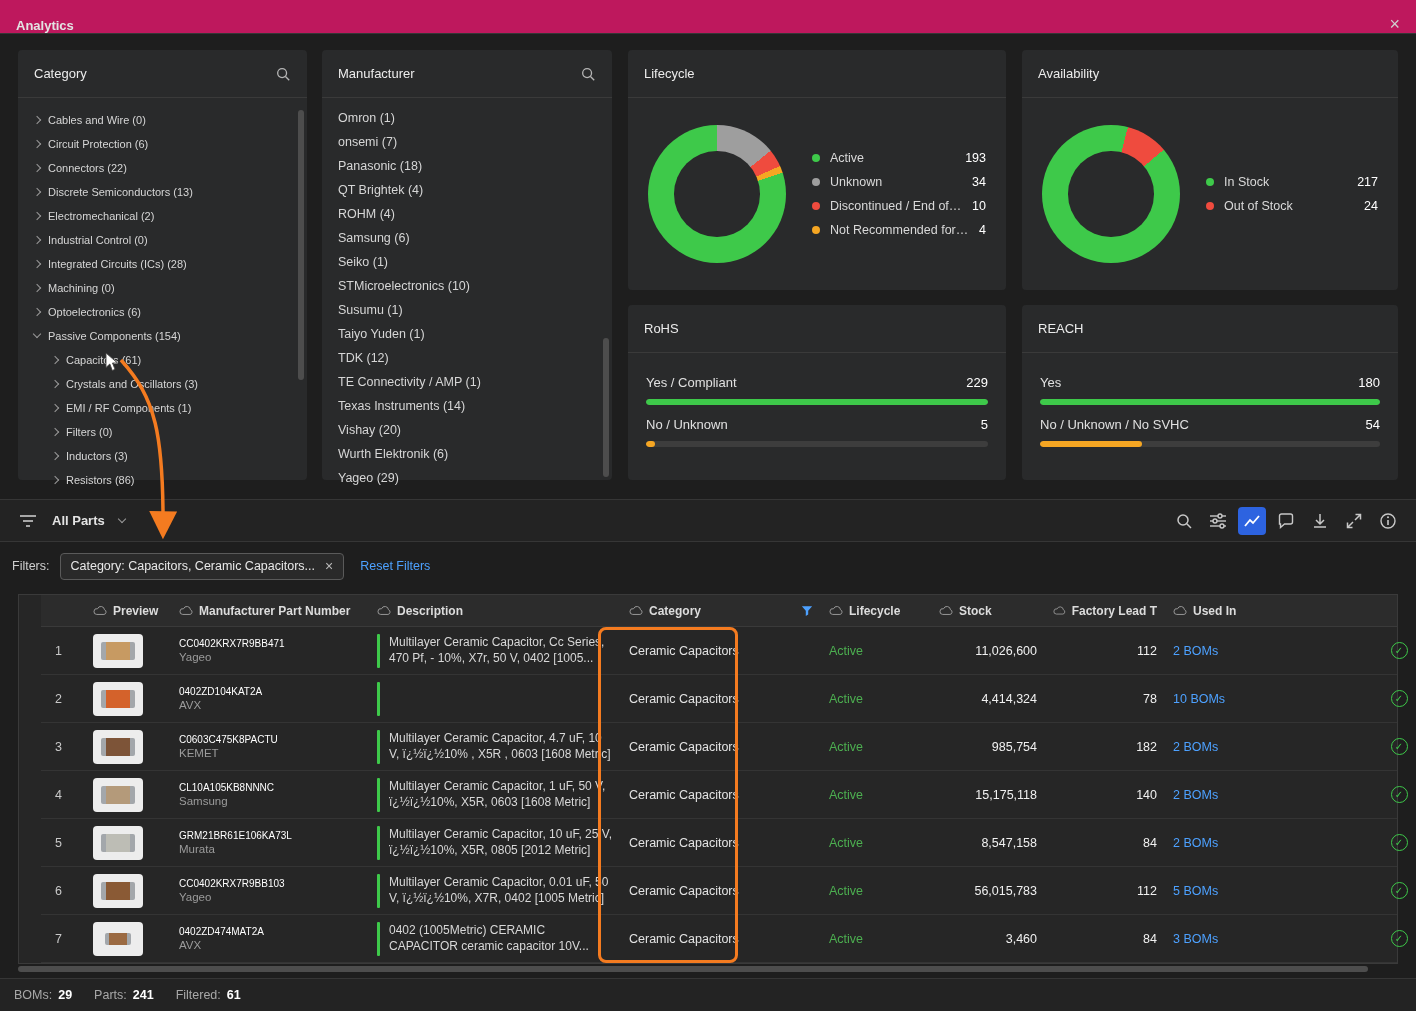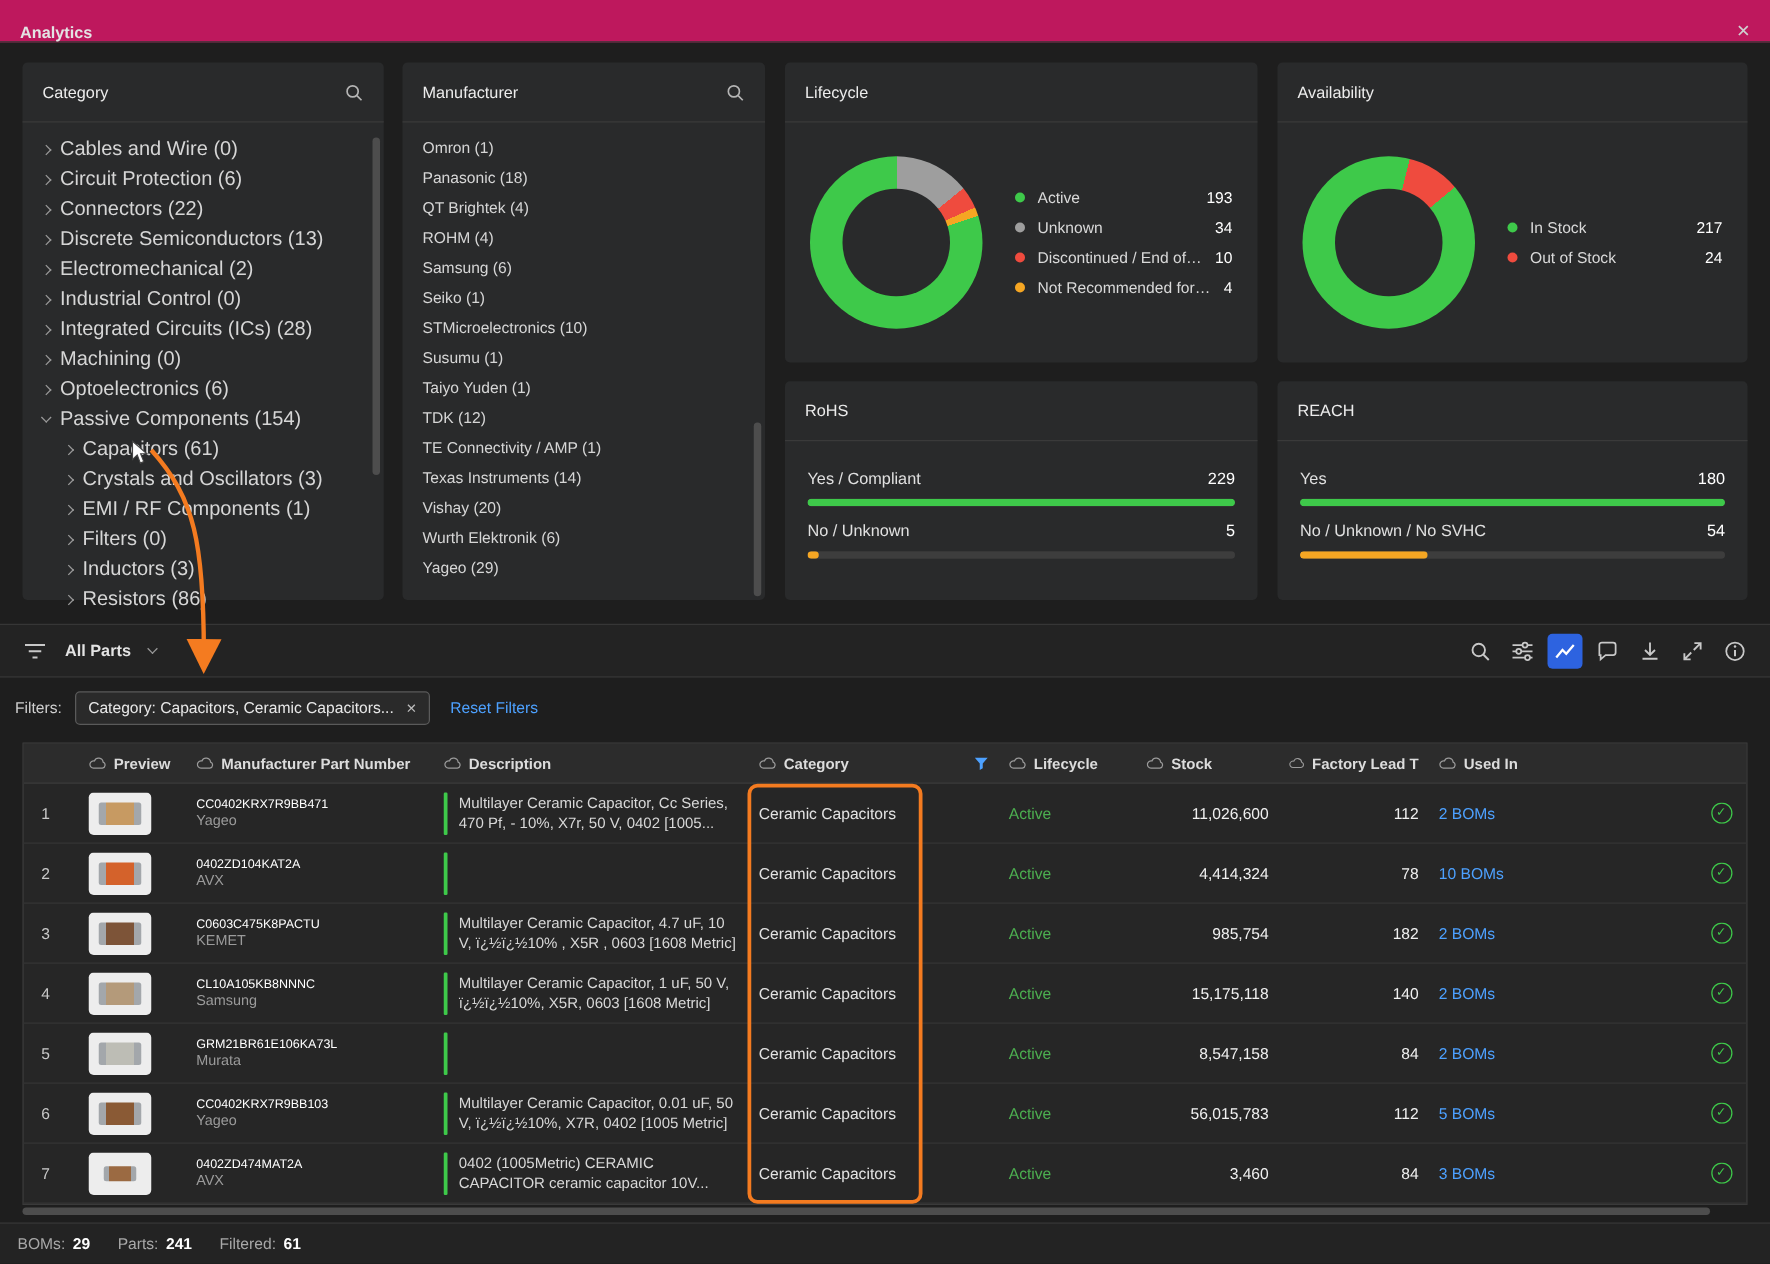--- a/index.html
+++ b/index.html
@@ -8,21 +8,21 @@
 
   .titlebar { position:absolute; left:0; top:0; width:100%; height:34px; background:#be185d; border-bottom:1px solid #363636; display:flex; align-items:flex-end; padding:0 16px; z-index:2; }
   .titlebar .t { font-size:13px; font-weight:700; }
   .titlebar .close { margin-left:auto; font-size:18px; color:#cfcfcf; cursor:pointer; line-height:1; }
 
   .card { position:absolute; background:#292a2b; border-radius:4px; }
   .card-h { height:48px; display:flex; align-items:center; padding:0 16px; border-bottom:1px solid #3a3a3a; font-size:13px; color:#ececec; font-weight:400; }
   .card-h .sp { margin-left:auto; }
 
   .tree { padding:10px 0 0 12px; }
-  .tree-item { height:24px; display:flex; align-items:center; font-size:16px; color:#d6d6d6; cursor:pointer; white-space:nowrap; }
+  .tree-item { height:24px; display:flex; align-items:center; font-size:11px; color:#d6d6d6; cursor:pointer; white-space:nowrap; }
   .lvl1 { margin-left:18px; }
   .chev { width:14px; height:14px; position:relative; margin-right:4px; flex:0 0 14px; }
   .chev::before { content:""; position:absolute; left:4px; top:4px; width:5px; height:5px; border-right:1.4px solid #9a9a9a; border-bottom:1.4px solid #9a9a9a; transform:rotate(-45deg); }
   .chev.d::before { transform:rotate(45deg); top:2px; }
 
   .mlist { padding:8px 0 0 16px; }
   .m-item { height:24px; display:flex; align-items:center; font-size:12.5px; color:#d6d6d6; cursor:pointer; white-space:nowrap; }
 
   .vthumb { position:absolute; width:6px; background:#4d4d4d; border-radius:3px; cursor:pointer; }
 
@@ -47,21 +47,21 @@
   .tb-right { margin-left:auto; display:flex; align-items:center; gap:6px; }
   .tb-icon { width:28px; height:28px; display:flex; align-items:center; justify-content:center; border-radius:4px; cursor:pointer; }
   .tb-icon.active { background:#2d63e0; }
 
   .filters-row { position:absolute; left:0; top:549px; width:100%; height:34px; display:flex; align-items:center; padding:0 12px; }
   .filters-label { font-size:12.5px; color:#cfcfcf; margin-right:10px; }
   .fchip { display:flex; align-items:center; gap:10px; border:1px solid #5a5a5a; border-radius:4px; padding:0 10px; height:27px; font-size:12.5px; color:#e8e8e8; background:#2a2a2a; cursor:pointer; }
   .fchip .x { color:#bbb; font-size:14px; }
   .reset { margin-left:16px; color:#4da1ff; font-size:12.5px; cursor:pointer; }
 
-  .table { position:absolute; left:18px; top:594px; width:1380px; border:1px solid #3a3a3a; background:#262626; }
+  .table { position:absolute; left:18px; top:594px; width:1380px; border:1px solid #3a3a3a; background:#262626;padding-left:22px; }
   .thead, .tr { display:grid; grid-template-columns:44px 86px 198px 252px 200px 110px 114px 120px 212px 44px; }
   .thead { height:32px; background:#2c2c2c; align-items:center; border-bottom:1px solid #3a3a3a; }
   .th { display:flex; align-items:center; gap:6px; font-size:12px; font-weight:700; color:#dcdcdc; padding:0 8px; overflow:hidden; white-space:nowrap; cursor:pointer; }
   .tr { height:48px; border-bottom:1px solid #343434; align-items:center; }
   .td { padding:0 8px; font-size:12.5px; overflow:hidden; }
   .num { color:#c9c9c9; padding-left:14px; }
   .prev-box { width:50px; height:34px; background:#ededed; border-radius:4px; display:flex; align-items:center; justify-content:center; }
   .chipimg { width:34px; height:18px; border-radius:2px; }
   .mpn { font-size:10px; color:#ffffff; white-space:nowrap; }
   .mfr { font-size:11.5px; color:#9b9b9b; margin-top:2px; }
@@ -178,20 +178,21 @@
     <span>Manufacturer</span>
     <span class="sp">
       <svg class="icon" width="16" height="16" viewBox="0 0 18 18">
           <circle cx="8" cy="8" r="5" fill="none" stroke="#b5b5b5" stroke-width="1.5"></circle>
           <line x1="11.8" y1="11.8" x2="16" y2="16" stroke="#b5b5b5" stroke-width="1.5"></line>
         </svg>
     </span>
   </div>
   <div class="mlist">
     <div class="m-item">Omron (1)</div>
+    <div class="m-item">onsemi (7)</div>
     <div class="m-item">Panasonic (18)</div>
     <div class="m-item">QT Brightek (4)</div>
     <div class="m-item">ROHM (4)</div>
     <div class="m-item">Samsung (6)</div>
     <div class="m-item">Seiko (1)</div>
     <div class="m-item">STMicroelectronics (10)</div>
     <div class="m-item">Susumu (1)</div>
     <div class="m-item">Taiyo Yuden (1)</div>
     <div class="m-item">TDK (12)</div>
     <div class="m-item">TE Connectivity / AMP (1)</div>
@@ -529,20 +530,21 @@
         <div class="prev-box">
           <div class="chipimg" style="background: linear-gradient(90deg, rgb(163, 167, 171) 0px, rgb(163, 167, 171) 16%, rgb(189, 189, 181) 16%, rgb(189, 189, 181) 84%, rgb(163, 167, 171) 84%);"></div>
         </div>
       </div>
     <div class="td">
         <div class="mpn">GRM21BR61E106KA73L</div>
         <div class="mfr">Murata</div>
       </div>
     <div class="td desc-cell">
         <div class="strip"></div>
+        <div class="desc-text">Multilayer Ceramic Capacitor, 10 uF, 25 V, ï¿½ï¿½10%, X5R, 0805 [2012 Metric]</div>
       </div>
     <div class="td">Ceramic Capacitors</div>
     <div class="td lc">Active</div>
     <div class="td right">8,547,158</div>
     <div class="td right">84</div>
     <div class="td"><span class="link">2 BOMs</span></div>
     <div class="td checkcell">
         <span class="check">✓</span>
       </div>
   </div>

